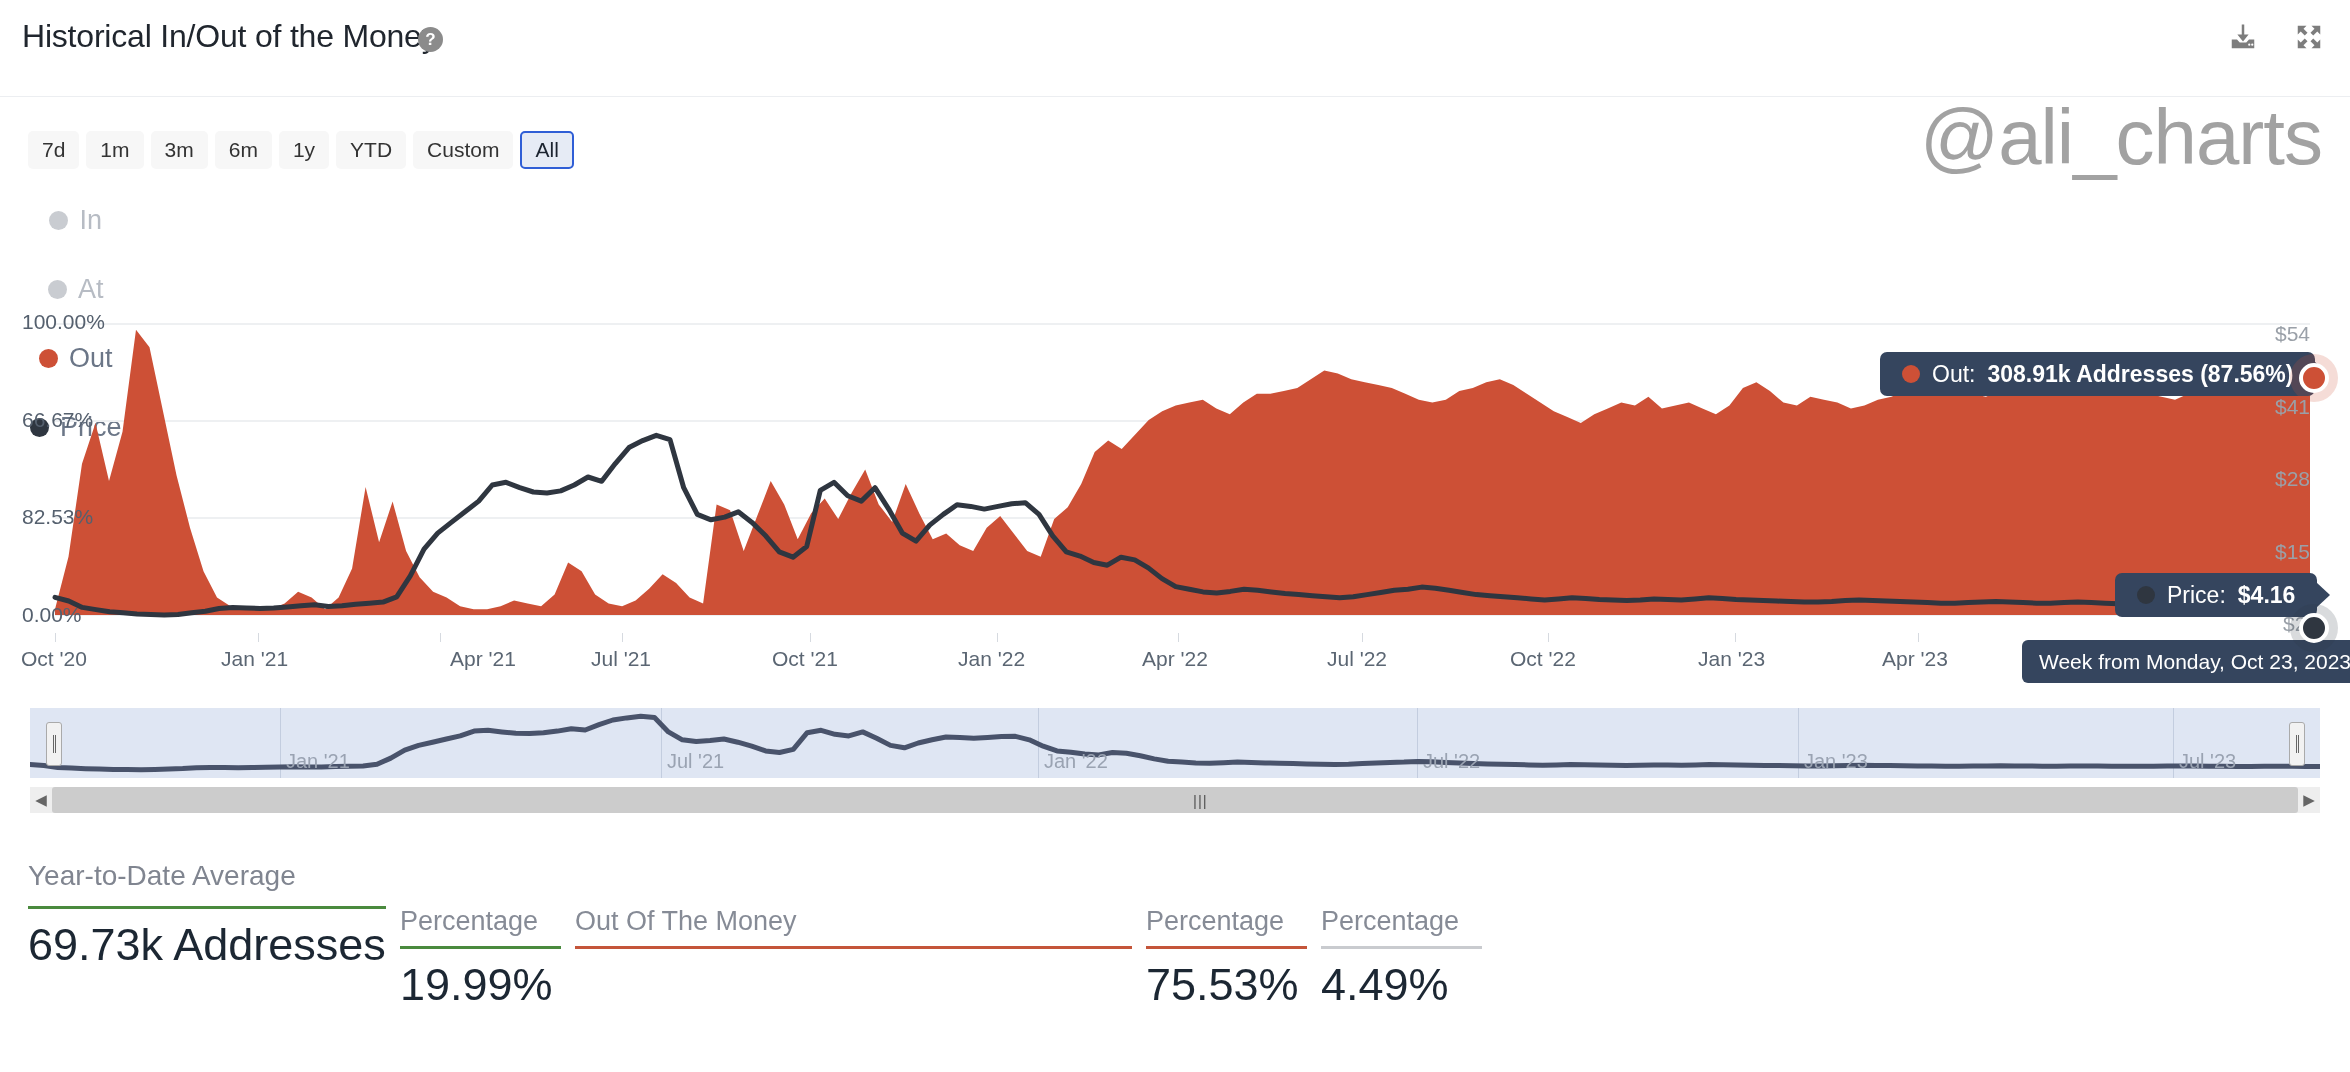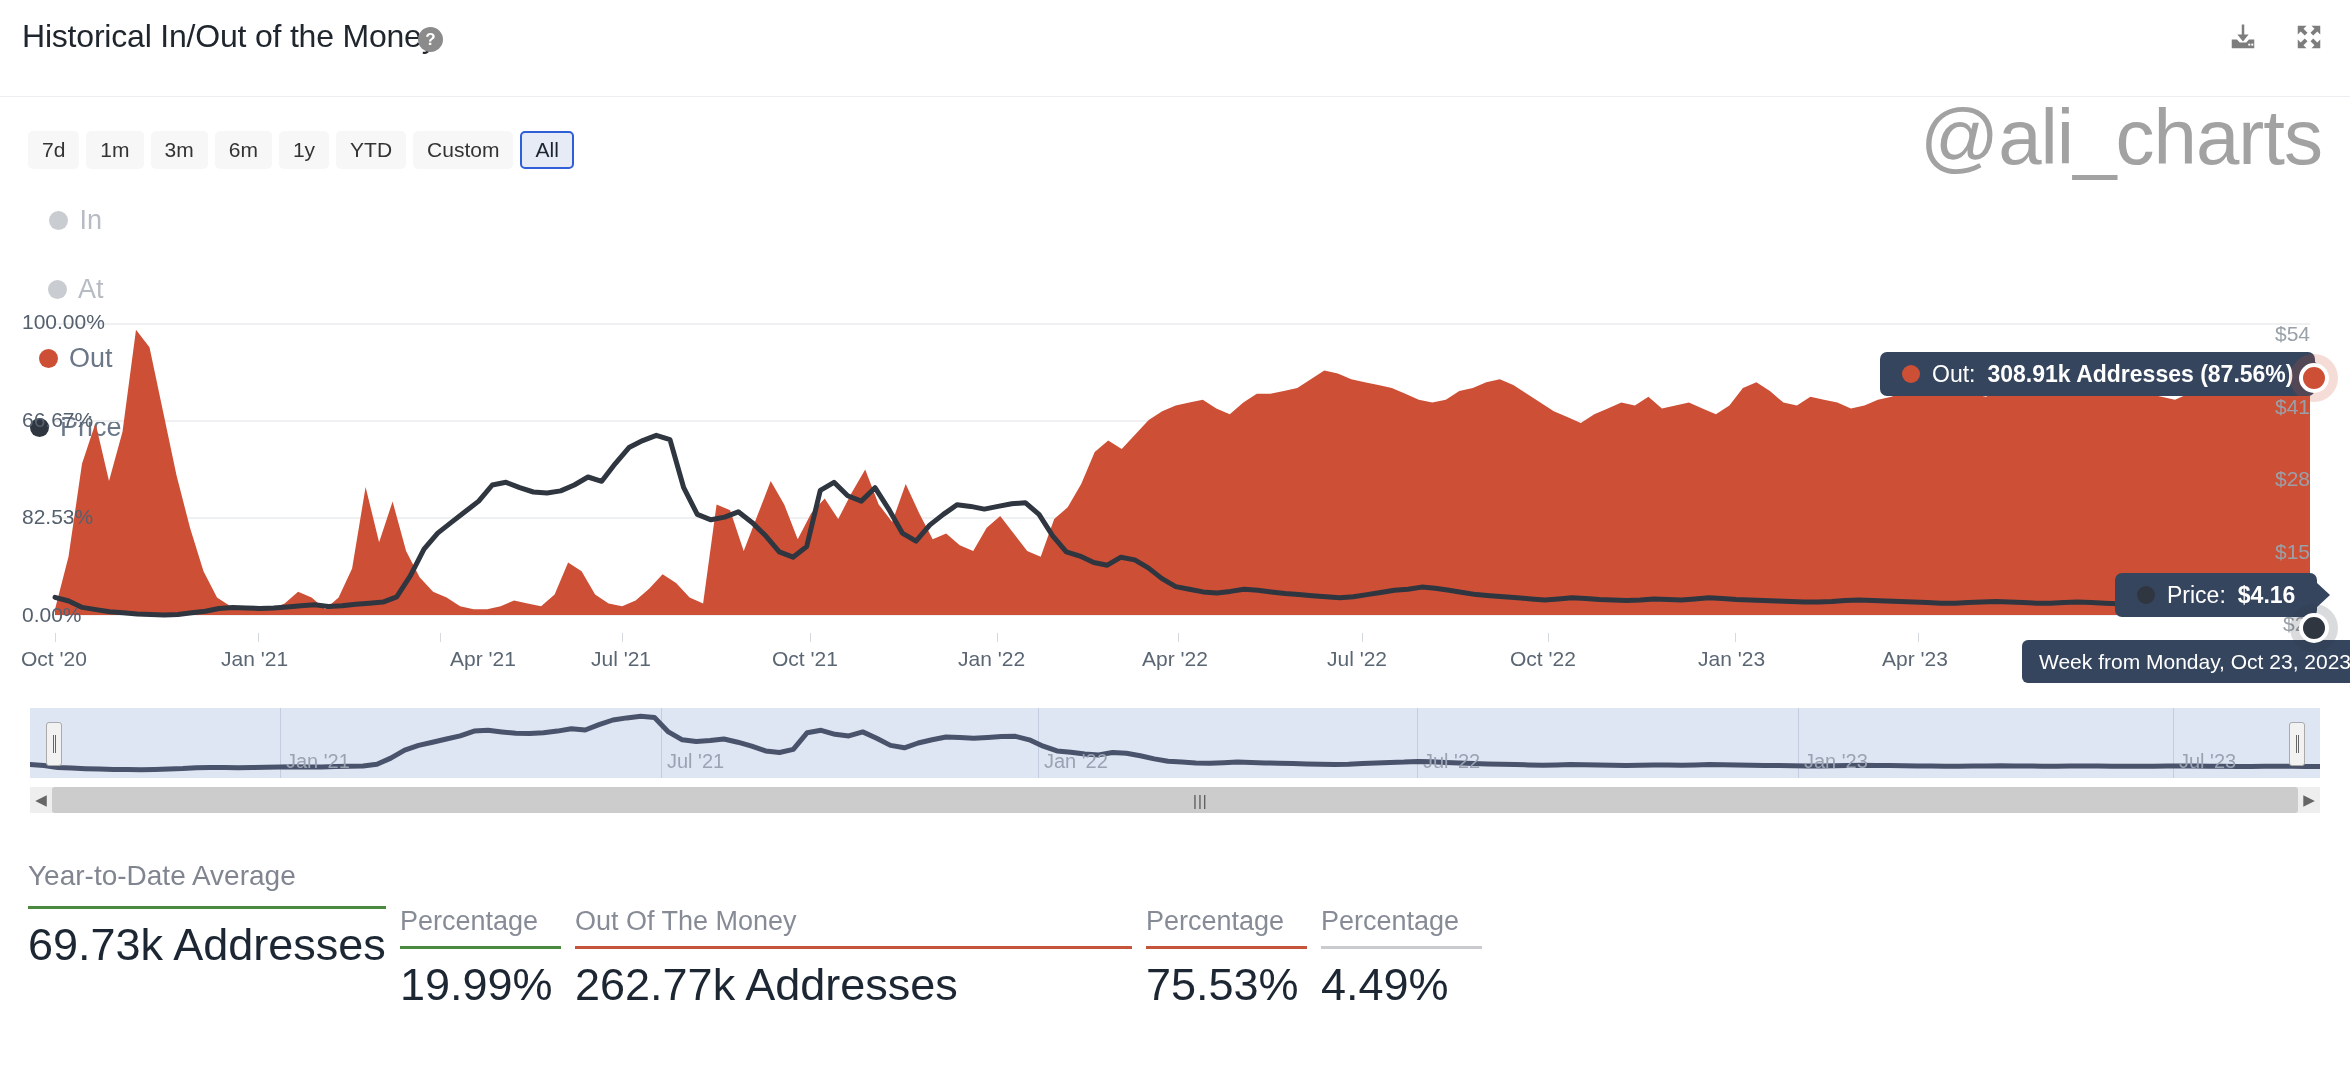--- a/index.html
+++ b/index.html
@@ -480,21 +480,20 @@
 
       <div class="stat-col" style="width:175px;">
         <div class="stat-label">Percentage</div>
         <div class="stat-rule" style="background:#4a8a3e;"></div>
         <div class="stat-value">19.99%</div>
       </div>
 
       <div class="stat-col" style="width:571px;">
         <div class="stat-label">Out Of The Money</div>
         <div class="stat-rule" style="background:#c4553a;"></div>
-        <div class="stat-value">262.77k Addresses</div>
       </div>
 
       <div class="stat-col" style="width:175px;">
         <div class="stat-label">Percentage</div>
         <div class="stat-rule" style="background:#c4553a;"></div>
         <div class="stat-value">75.53%</div>
       </div>
 
 
       <div class="stat-col" style="width:175px;">

